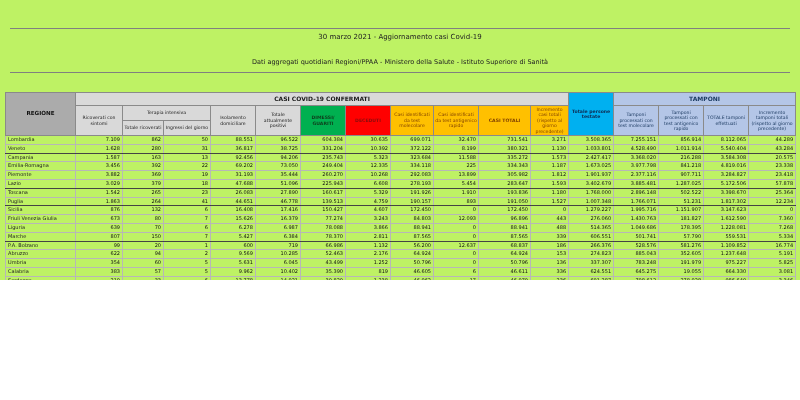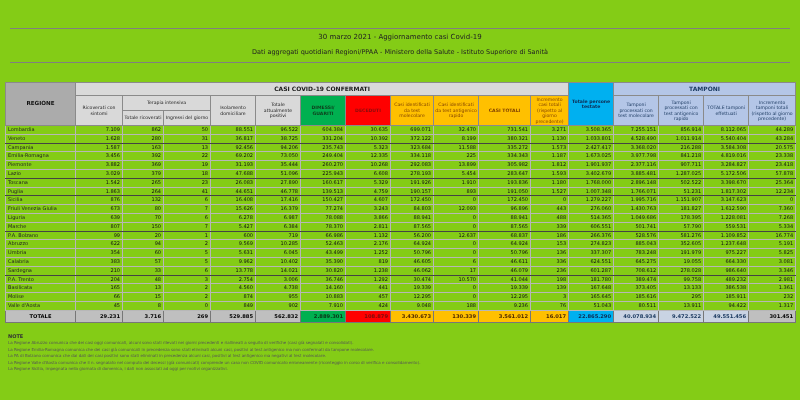--- a/index.html
+++ b/index.html
@@ -1,21 +1,21 @@
 <!DOCTYPE html>
 <html><head>
 <meta charset="utf-8">
 <style>
   html,body{margin:0;padding:0;background:#fff;}
-  .page{position:relative;width:800px;height:400px;background:#84cc16;overflow:hidden;
+  .page{position:relative;width:800px;height:280px;background:#bef264;overflow:hidden;
         font-family:"DejaVu Sans","Liberation Sans",sans-serif;color:#000;}
   .title-box{margin:28px 10px 0 10px;border-top:1px solid #808080;border-bottom:1px solid #808080;
              padding:4px 0 5px 0;text-align:center;}
   .title-line1{font-size:7px;line-height:9px;color:#222;}
-  .title-line2{font-size:6.5px;line-height:9px;color:#222;margin-top:6px;}
+  .title-line2{font-size:6.5px;line-height:9px;color:#222;margin-top:16px;}
   table.covid{border-collapse:collapse;table-layout:fixed;width:790px;margin:19px 0 0 5px;
               border:1px solid #555;}
   th,td{border:1px solid #b7b7b7;overflow:hidden;white-space:nowrap;}
   thead th{border-color:#8a8a8a;font-weight:normal;text-align:center;vertical-align:middle;
            font-size:4.6px;line-height:5.4px;white-space:normal;padding:1px;}
   .band{font-size:6px;font-weight:bold;line-height:8px;height:10px;}
   .h-gray{background:#d9d9d9;color:#1a1a1a;}
   .h-regione{background:#ababab;color:#111;font-size:5.6px;font-weight:bold;}
   .h-green{background:#00b050;color:#0e3d1c;font-weight:bold;}
   .h-red{background:#ff0000;color:#8b0d0d;font-weight:bold;}

